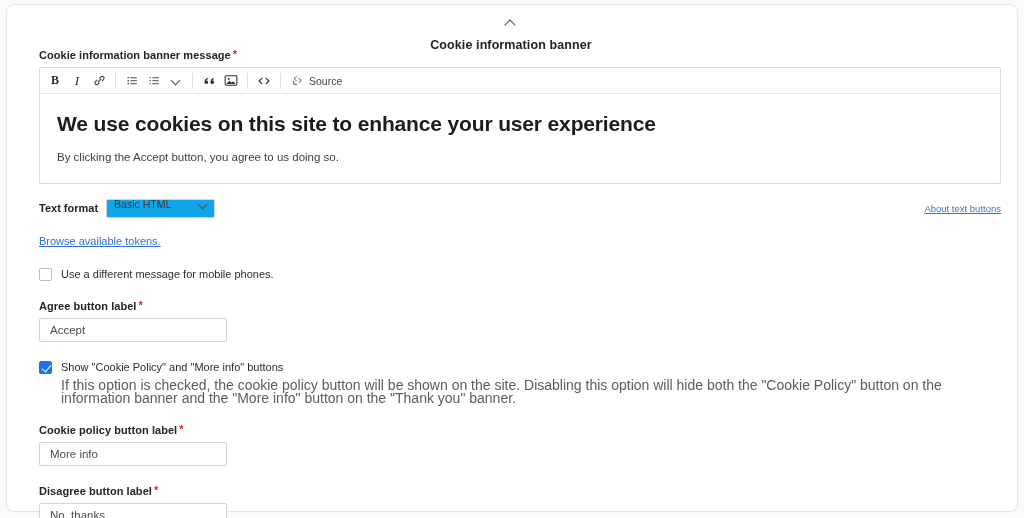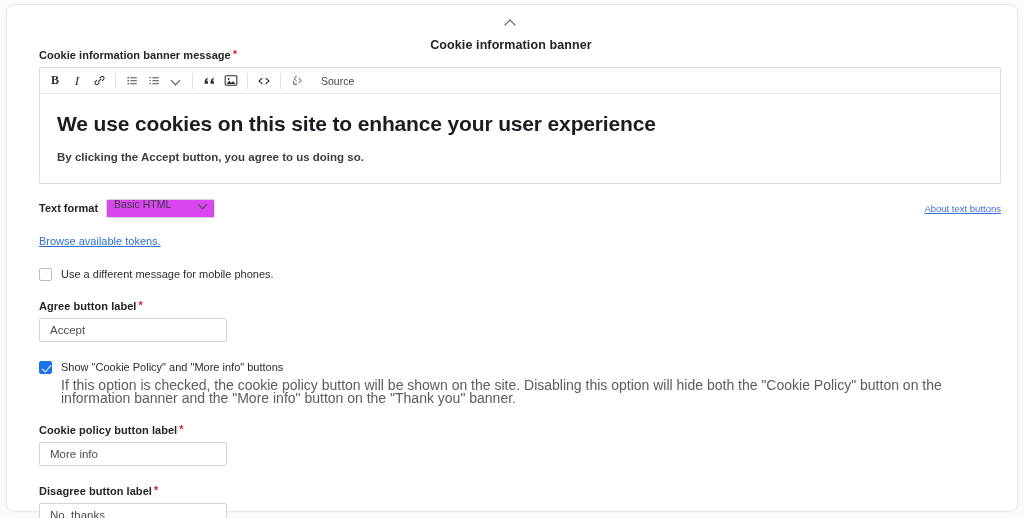--- a/index.html
+++ b/index.html
@@ -132,21 +132,21 @@
     font-size: 10.5px;
     color: #44454a;
     cursor: pointer;
     border-radius: 2px;
     min-width: 98px;
     justify-content: space-between;
   }
   .tb-source {
     display: inline-flex;
     align-items: center;
-    gap: 17px;
+    gap: 5px;
     height: 22px;
     padding: 0 5px;
     font-size: 10.5px;
     color: #44454a;
     cursor: pointer;
     border-radius: 2px;
   }
   .ck-content {
     padding: 17px 16px 18px 17px;
     min-height: 74px;
@@ -157,21 +157,20 @@
     line-height: 26px;
     font-weight: 700;
     color: #1b1c21;
     letter-spacing: -0.15px;
   }
   .ck-p {
     margin: 0;
     font-size: 11.5px;
     line-height: 16px;
     color: #3d3e43;
-    font-weight: bold;
   }
   
   .format-row {
     display: flex;
     align-items: center;
     margin-top: 14px;
     height: 20px;
     position: relative;
     width: 962px;
   }
@@ -183,21 +182,21 @@
   }
   .select-box {
     display: inline-flex;
     align-items: center;
     justify-content: space-between;
     gap: 28px;
     height: 19px;
     padding: 0 6px 8px 7px;
     border: 1px solid #d3d4d7;
     border-radius: 2px;
-    background: #d946ef;
+    background: #0ea5e9;
     font-size: 10.5px;
     color: #3a3b40;
     cursor: pointer;
     min-width: 88px;
   }
   .about-link {
     position: absolute;
     right: 0;
     font-size: 9.5px;
     color: #3b6fd4;

